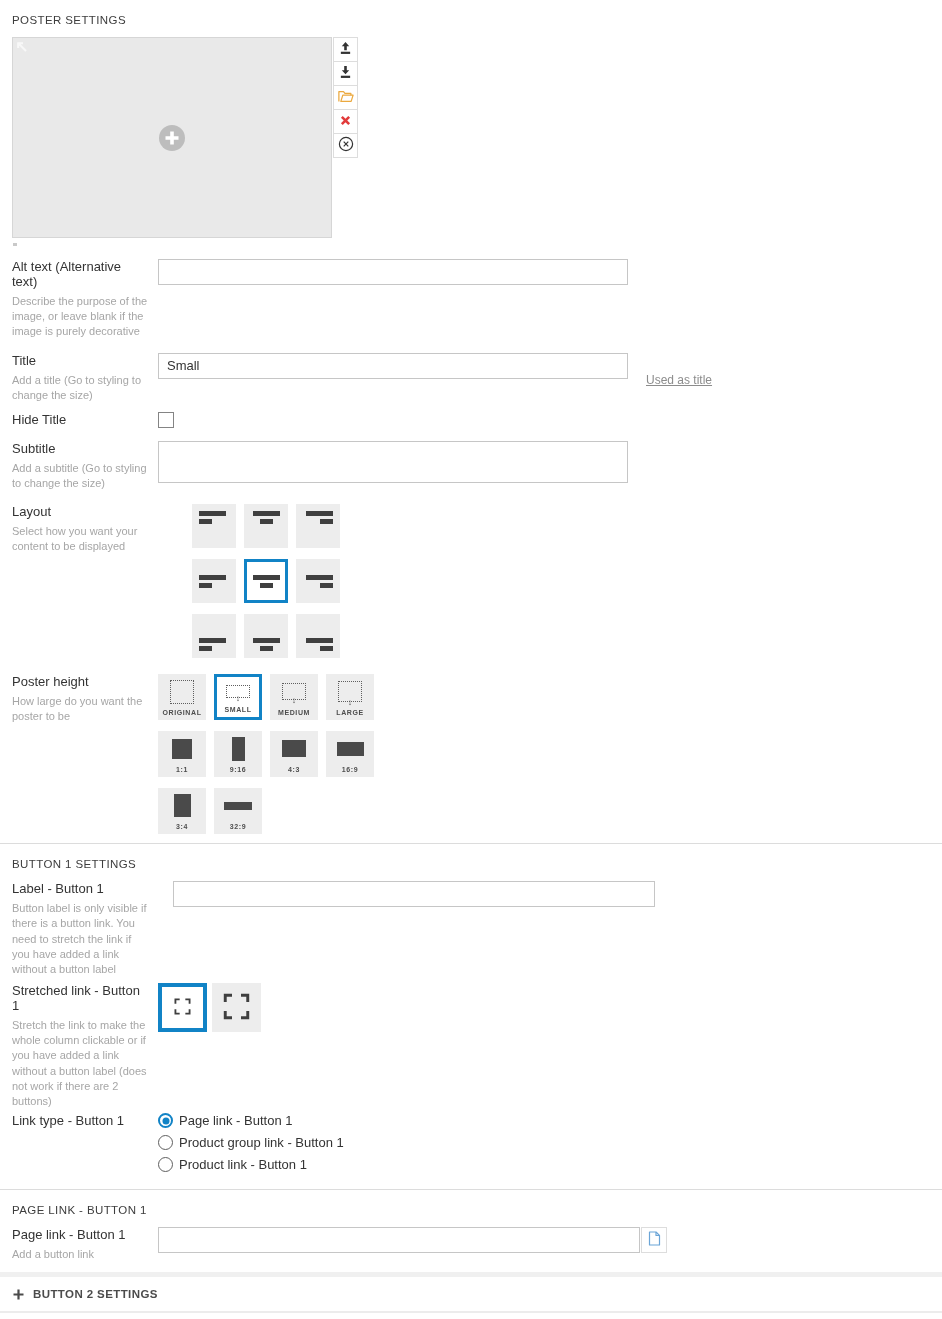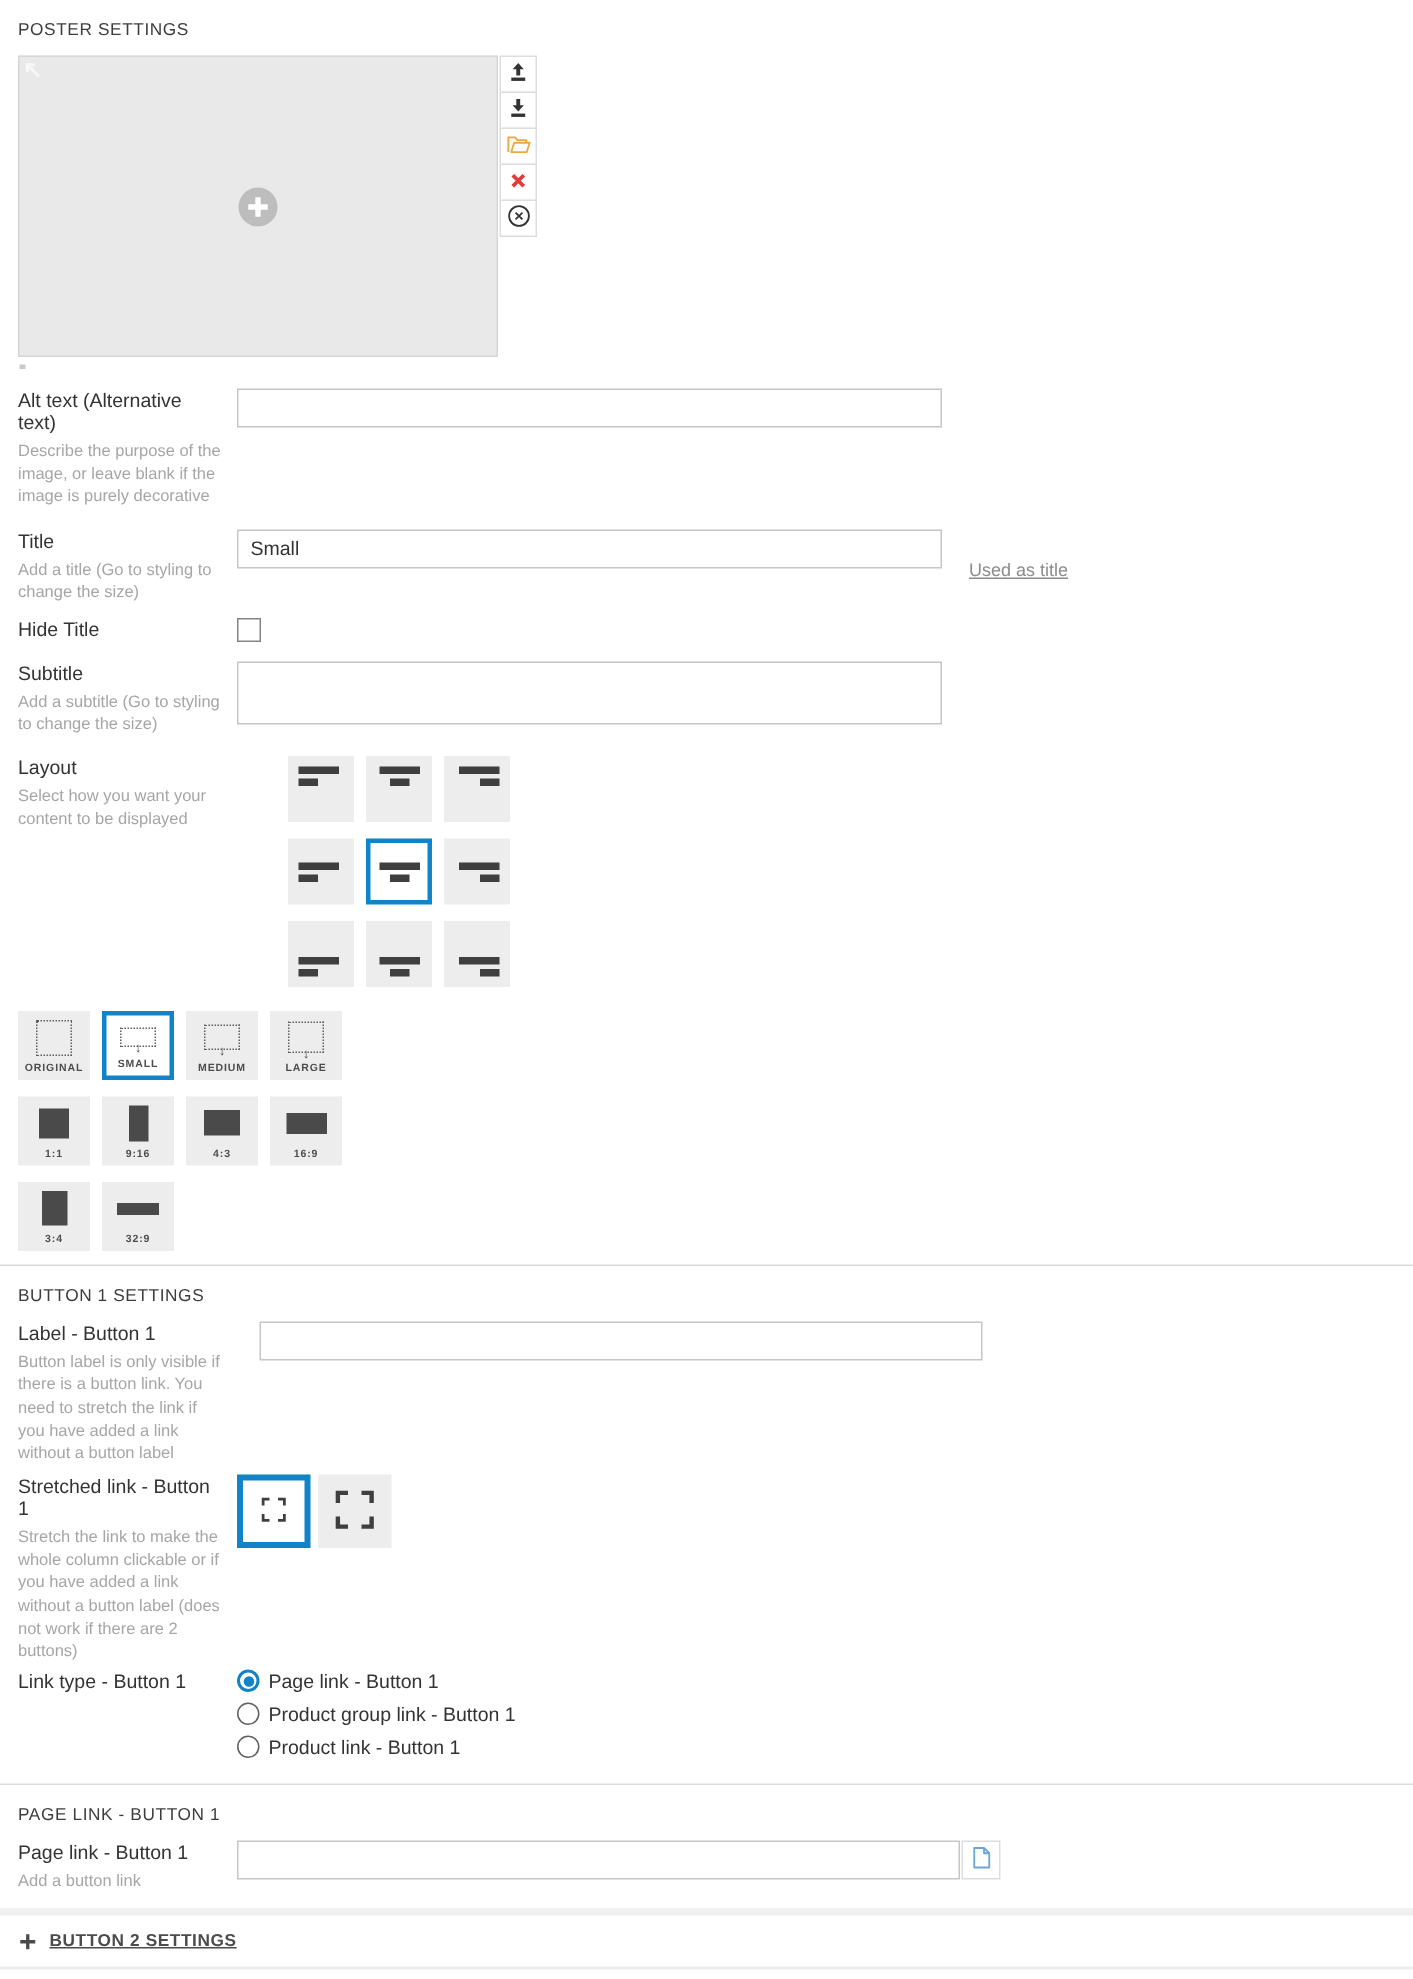--- a/index.html
+++ b/index.html
@@ -114,21 +114,21 @@
   }
 
   .divider { height: 1px; background: #dcdcdc; margin-top: 2px; }
   .sep-band { height: 5px; background: #f0f0f0; }
   .acc-sep { height: 2px; background: #ececec; }
   .acc-row {
     display: flex; align-items: center; padding: 11px 0 11px 13px; cursor: pointer;
   }
   .acc-row .plus { margin-right: 9px; display: flex; }
   .acc-row .acc-label {
-    font-size: 11.5px; font-weight: 700; color: #4b4b4b; letter-spacing: .4px; text-decoration: underline;
+    font-size: 11.5px; font-weight: 700; color: #4b4b4b; letter-spacing: .4px;
   }
 </style>
 <style>.rdot.on::after{background:#1183c6;}</style></head>
 <body>
 
 <div class="section-heading">POSTER SETTINGS</div>
 
 <div class="frow">
   <div class="img-area">
     <div class="img-ph">
@@ -252,20 +252,24 @@
         <span class="bar2"></span>
       </div>
       <div class="ltile v-bottom h-right">
         <span class="bar1"></span>
         <span class="bar2"></span>
       </div>
     </div>
 </div>
 
 <div class="frow" style="margin-bottom:9px;">
+  <div class="lcol">
+    <div class="flabel">Poster height</div>
+    <div class="fdesc">How large do you want the poster to be</div>
+  </div>
   <div id="poster-height-rows">
       <div class="ph-row">
         <div class="ptile">
           <span class="icon-slot">
             <span class="dashed-box" style="width:24px;height:24px"></span>
           </span>
           <span class="plabel">ORIGINAL</span>
         </div>
         <div class="ptile selected" style="border-color: rgb(17, 131, 198);">
           <span class="icon-slot">

